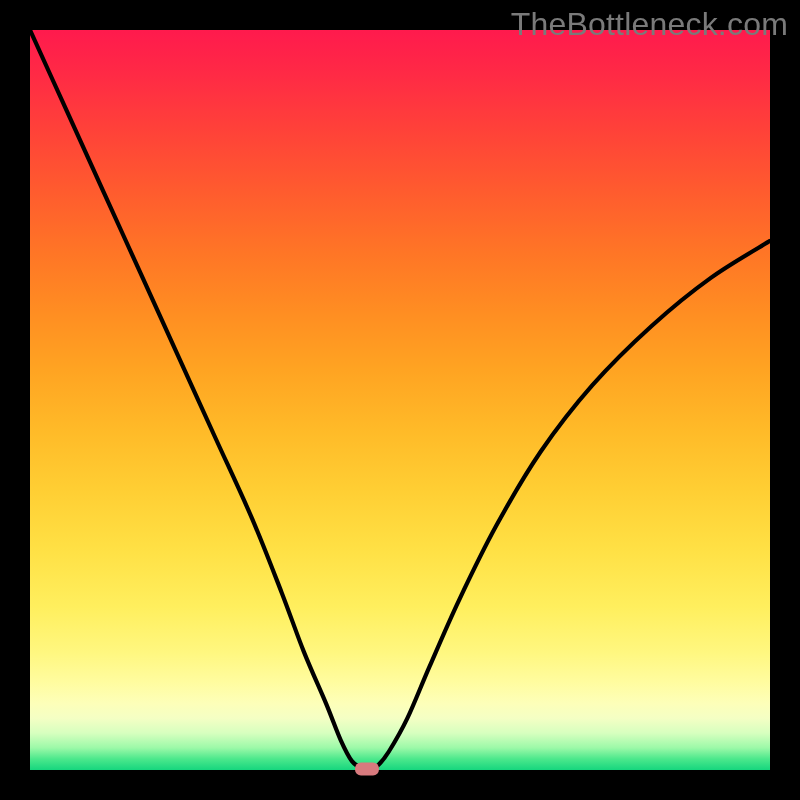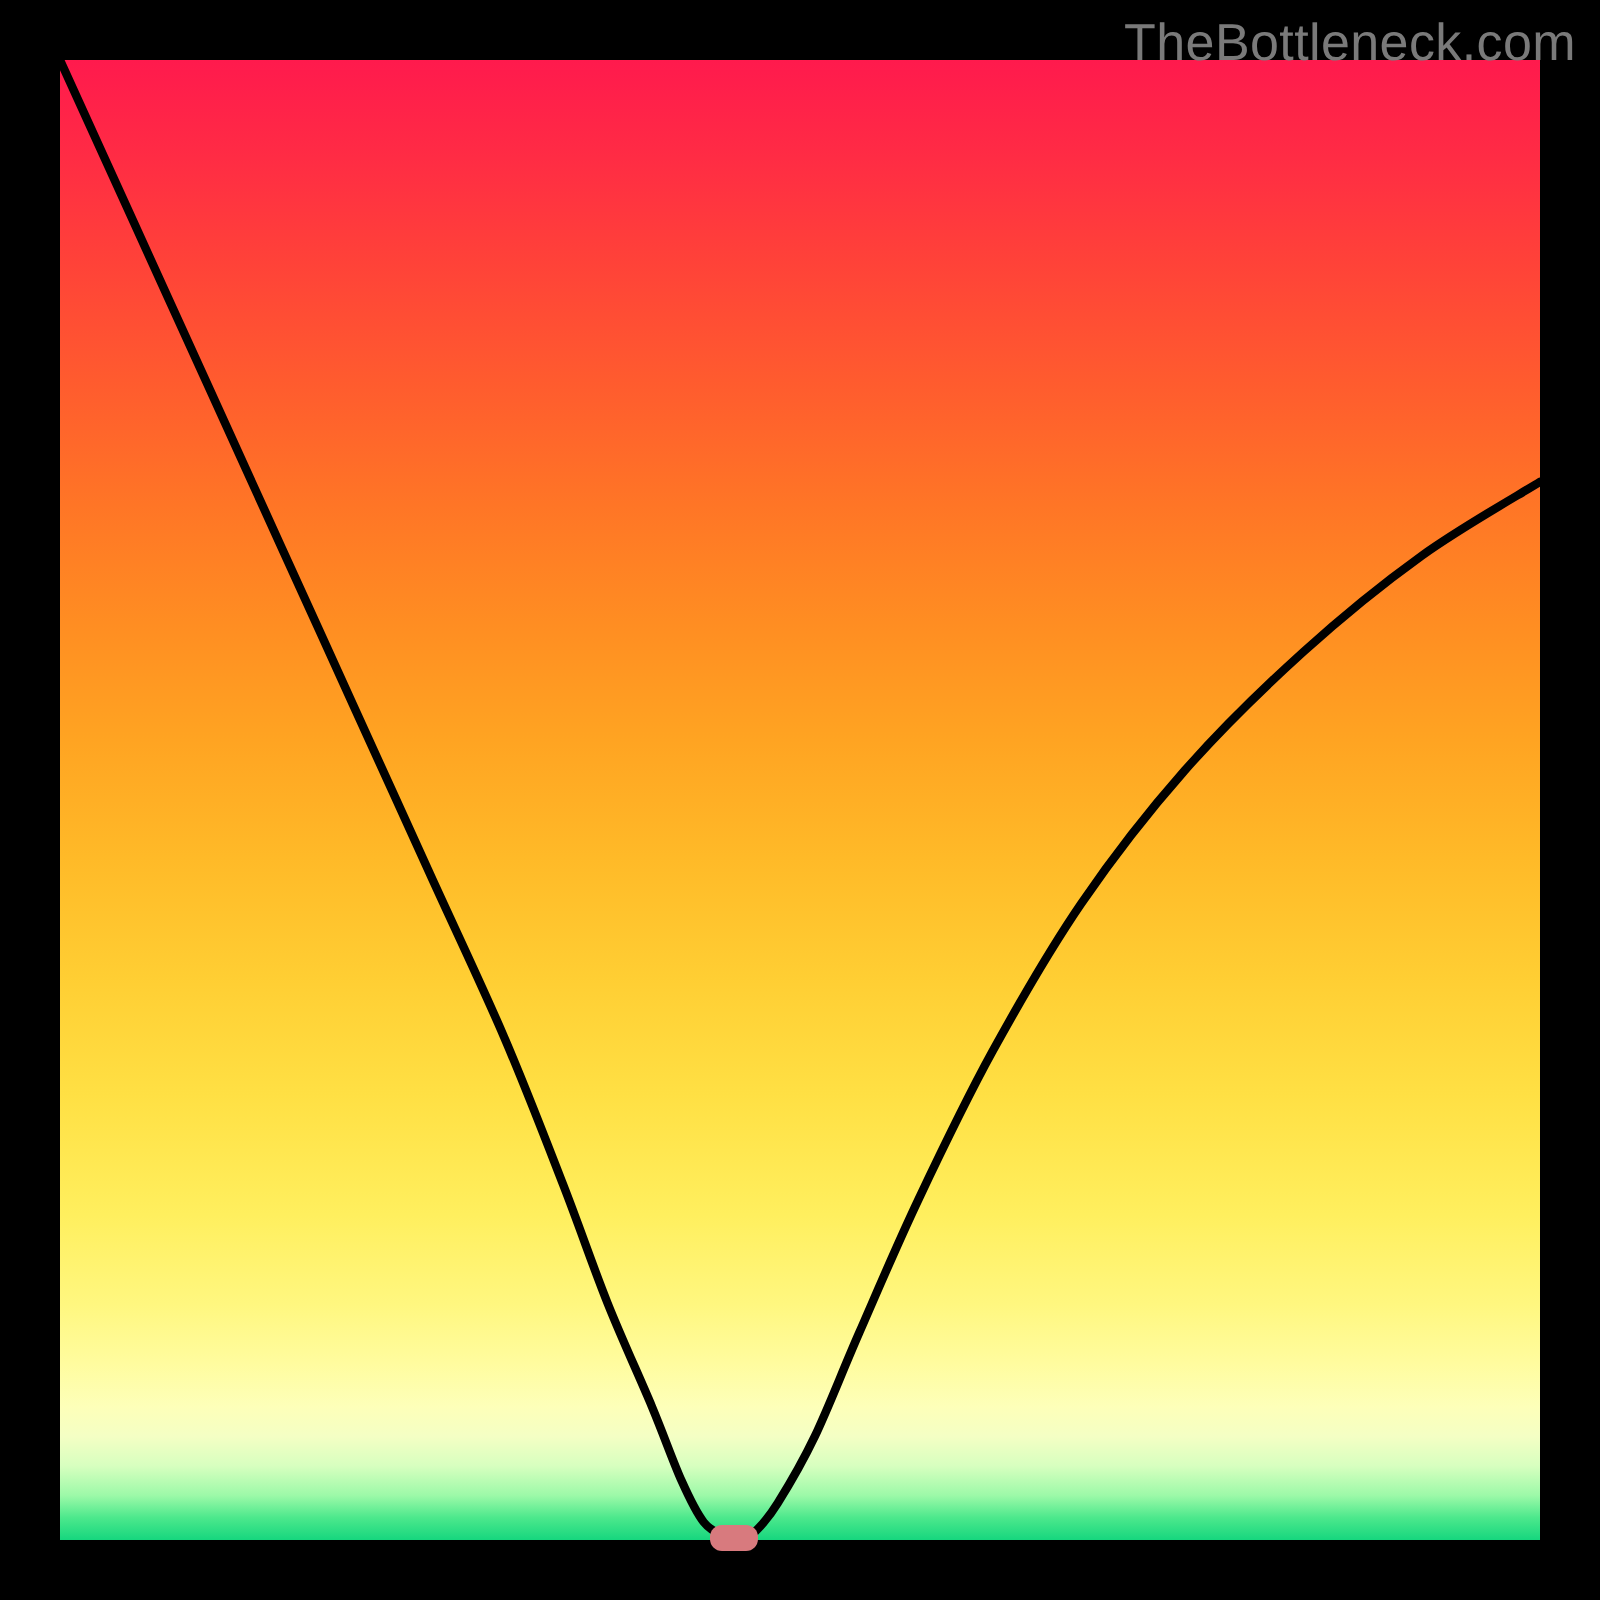--- a/index.html
+++ b/index.html
@@ -8,21 +8,21 @@
     position: relative;
     width: 800px;
     height: 800px;
     background: #000;
   }
   .watermark {
     position: absolute;
     top: 6px;
     right: 12px;
     font-family: Arial, Helvetica, sans-serif;
-    font-size: 26px;
+    font-size: 32px;
     color: #7a7a7a;
     letter-spacing: 0.2px;
     font-weight: 500;
     z-index: 10;
   }
   .plot-frame {
     position: absolute;
     left: 30px;
     top: 30px;
     width: 740px;

